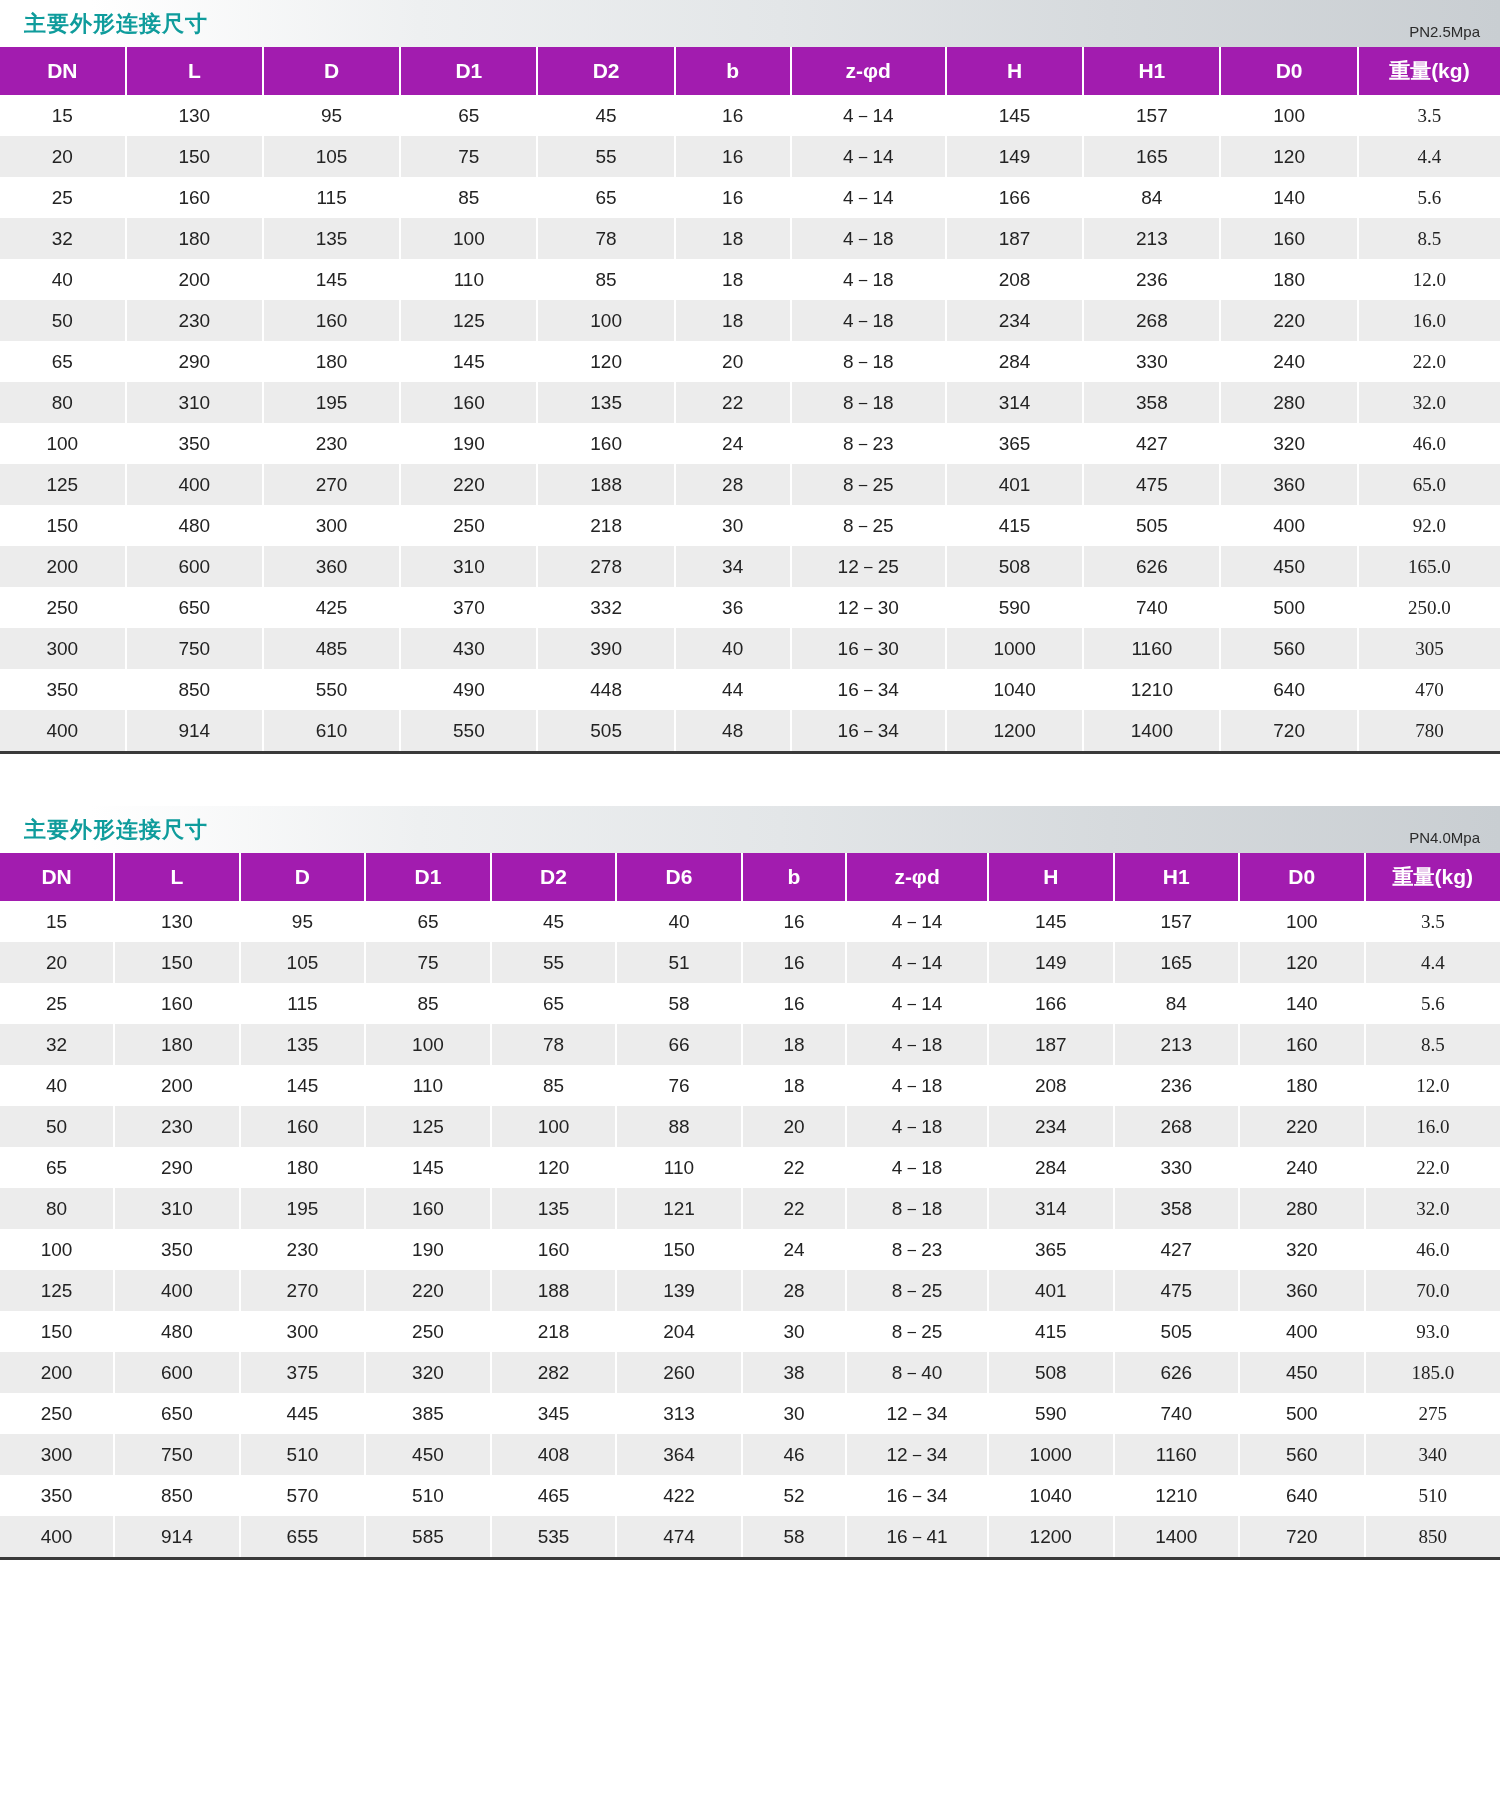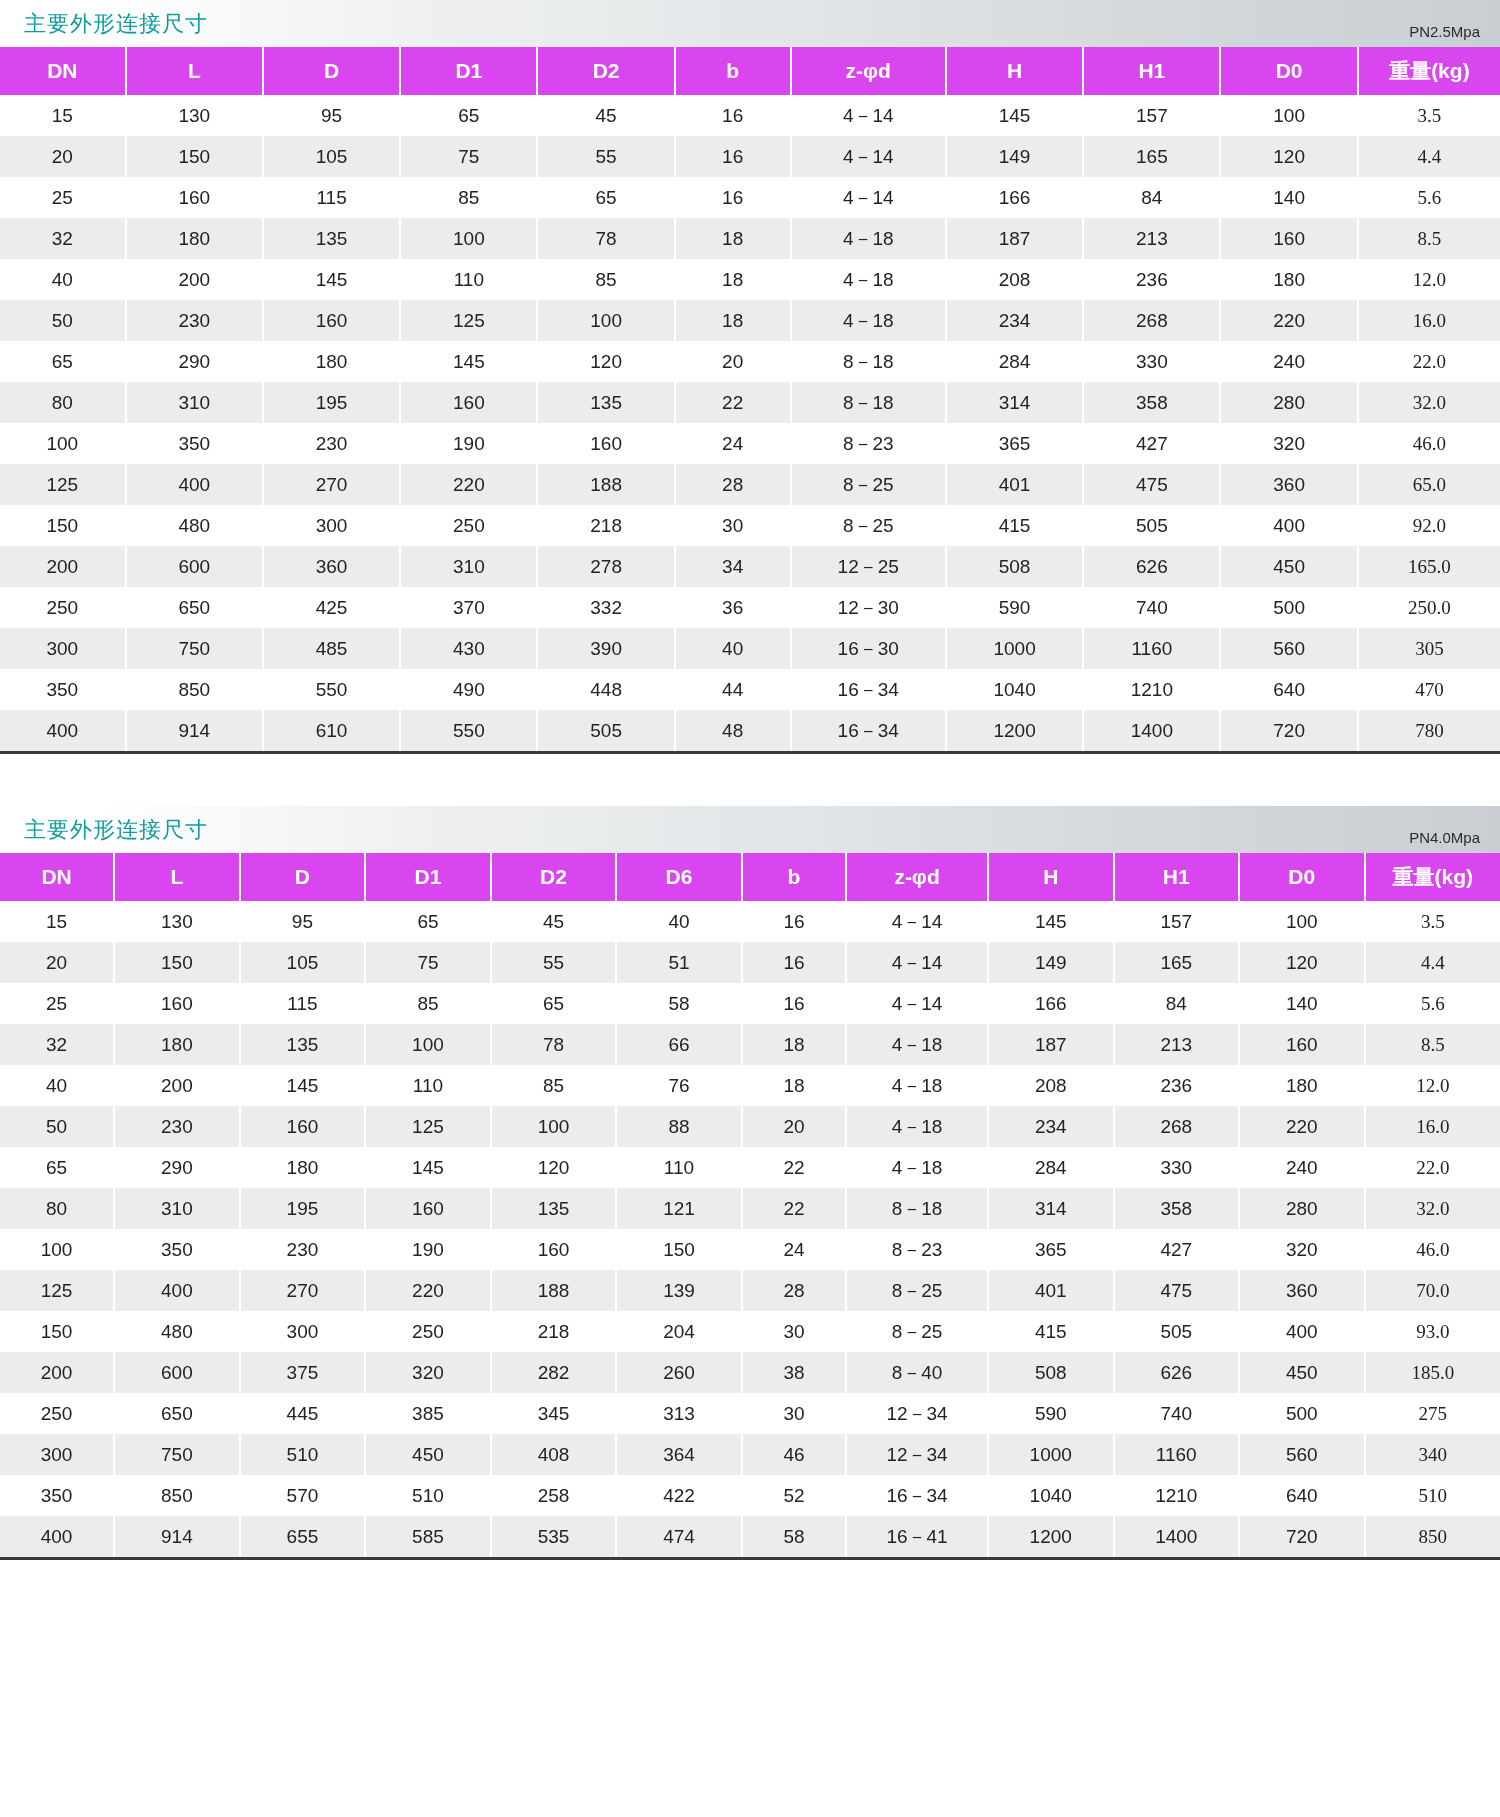--- a/index.html
+++ b/index.html
@@ -31,42 +31,42 @@
     position: relative;
     height: 47px;
     background: linear-gradient(to right, #ffffff 0%, #ffffff 6%, #eef0f1 28%, #e3e6e8 52%, #d6dadd 74%, #c9ced2 100%);
     display: flex;
     align-items: center;
     padding: 0 14px 0 24px;
     box-sizing: border-box;
   }
   .sec-title {
     font-size: 22px;
-    font-weight: normal;
+    font-weight: bold;
     color: #0f9c9c;
     letter-spacing: 1px;
     white-space: nowrap;
   }
   .sec-pressure {
     margin-left: auto;
     font-size: 15px;
     color: #2b2b2b;
     font-weight: normal;
     white-space: nowrap;
     padding-right: 6px;
     padding-top: 16px;
   }
   table.dim {
     border-collapse: collapse;
     width: 1500px;
     table-layout: fixed;
     border-bottom: 3px solid #3a3a3a;
   }
   table.dim th {
-    background: #d946ef;
+    background: #a21caf;
     color: #ffffff;
     font-size: 21px;
     font-weight: bold;
     height: 48px;
     text-align: center;
     border-right: 2px solid #ffffff;
     border-bottom: none;
     padding: 0;
   }
   table.dim th:last-child { border-right: none; }
@@ -567,21 +567,21 @@
             <td>1000</td>
             <td>1160</td>
             <td>560</td>
             <td>340</td>
           </tr>
           <tr>
             <td>350</td>
             <td>850</td>
             <td>570</td>
             <td>510</td>
-            <td>258</td>
+            <td>465</td>
             <td>422</td>
             <td>52</td>
             <td>16－34</td>
             <td>1040</td>
             <td>1210</td>
             <td>640</td>
             <td>510</td>
           </tr>
           <tr>
             <td>400</td>

